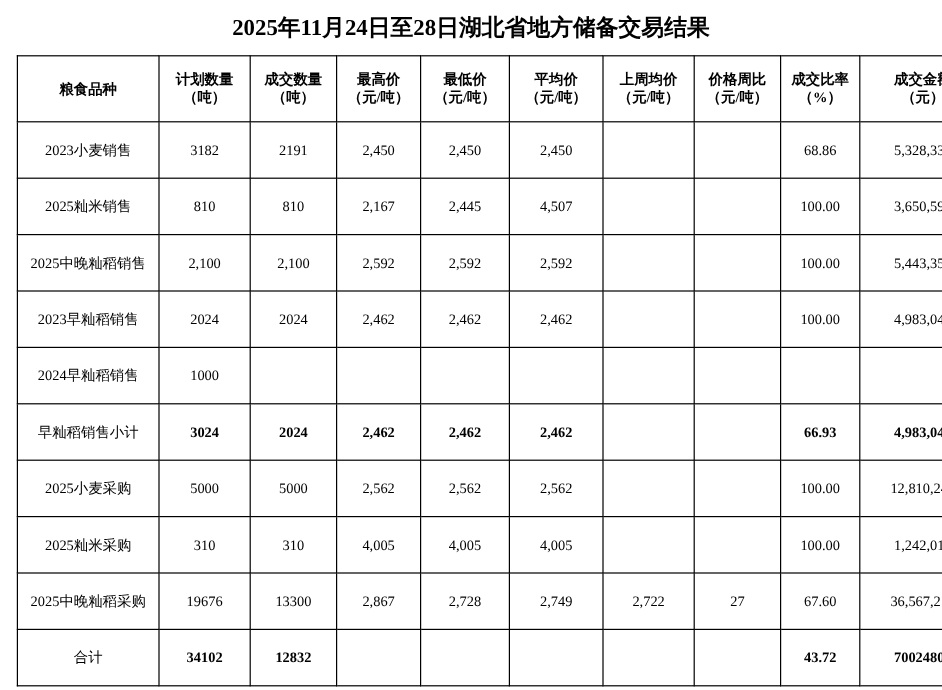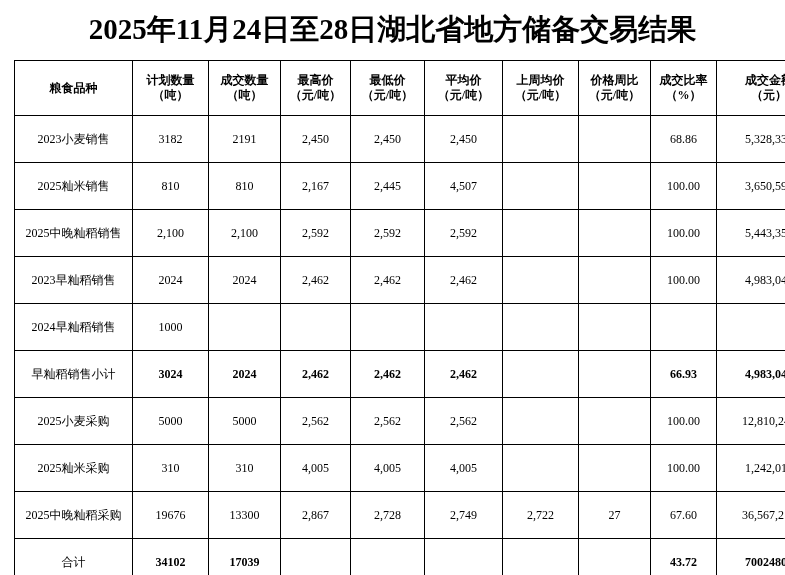--- a/index.html
+++ b/index.html
@@ -15,21 +15,21 @@
   }
   .page {
     width: 785px;
     height: 575px;
     box-sizing: border-box;
     padding: 6px 14px 0 14px;
     position: relative;
   }
   .doc-title {
     text-align: center;
-    font-size: 29px;
+    font-size: 19px;
     font-weight: bold;
     letter-spacing: 0px;
     color: #000000;
     margin: 4px 0 10px 0;
     font-family: "Liberation Serif", "DejaVu Serif", serif;
     white-space: nowrap;
   }
   table.data-table {
     border-collapse: collapse;
     width: 757px;
@@ -222,21 +222,21 @@
           <td class="num">2,728</td>
           <td class="num">2,749</td>
           <td class="num">2,722</td>
           <td class="num">27</td>
           <td class="num">67.60</td>
           <td class="num">36,567,218</td>
         </tr>
         <tr class="bold-row">
           <td class="name-cell">合计</td>
           <td class="num">34102</td>
-          <td class="num">17039</td>
+          <td class="num">12832</td>
           <td class="num"></td>
           <td class="num"></td>
           <td class="num"></td>
           <td class="num"></td>
           <td class="num"></td>
           <td class="num">43.72</td>
           <td class="num">70024804</td>
         </tr>
       </tbody>
   </table>

